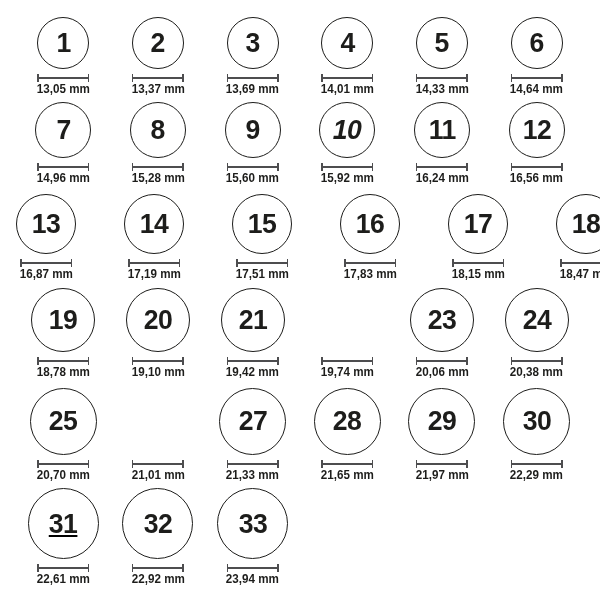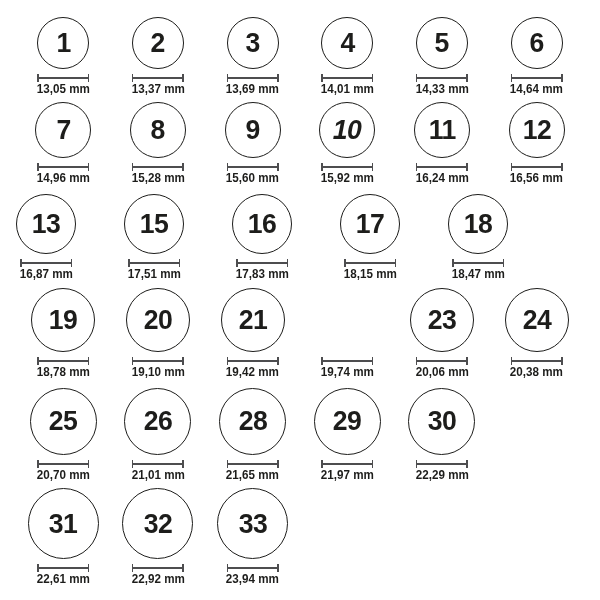--- a/index.html
+++ b/index.html
@@ -228,20 +228,31 @@
         </div>
         <div class="measure">
           <div class="hbar" style="background: rgb(77, 77, 79);"></div>
           <div class="tick left" style="background: rgb(77, 77, 79);"></div>
           <div class="tick right" style="background: rgb(77, 77, 79);"></div>
         </div>
         <span class="dia-label">16,87 mm</span>
       </div>
       <div class="cell">
         <div class="circle" style="width: 60px; height: 60px; border-color: rgb(29, 29, 27);">
+          <span class="num">14</span>
+        </div>
+        <div class="measure">
+          <div class="hbar" style="background: rgb(77, 77, 79);"></div>
+          <div class="tick left" style="background: rgb(77, 77, 79);"></div>
+          <div class="tick right" style="background: rgb(77, 77, 79);"></div>
+        </div>
+        <span class="dia-label">17,19 mm</span>
+      </div>
+      <div class="cell">
+        <div class="circle" style="width: 60px; height: 60px; border-color: rgb(29, 29, 27);">
           <span class="num">15</span>
         </div>
         <div class="measure">
           <div class="hbar" style="background: rgb(77, 77, 79);"></div>
           <div class="tick left" style="background: rgb(77, 77, 79);"></div>
           <div class="tick right" style="background: rgb(77, 77, 79);"></div>
         </div>
         <span class="dia-label">17,51 mm</span>
       </div>
       <div class="cell">
@@ -349,29 +360,37 @@
           <span class="num">25</span>
         </div>
         <div class="measure">
           <div class="hbar" style="background: rgb(77, 77, 79);"></div>
           <div class="tick left" style="background: rgb(77, 77, 79);"></div>
           <div class="tick right" style="background: rgb(77, 77, 79);"></div>
         </div>
         <span class="dia-label">20,70 mm</span>
       </div>
       <div class="cell">
+        <div class="measure">
+          <div class="hbar" style="background: rgb(77, 77, 79);"></div>
+          <div class="tick left" style="background: rgb(77, 77, 79);"></div>
+          <div class="tick right" style="background: rgb(77, 77, 79);"></div>
+        </div>
+        <span class="dia-label">21,01 mm</span>
+      </div>
+      <div class="cell">
         <div class="circle" style="width: 67px; height: 67px; border-color: rgb(29, 29, 27);">
-          <span class="num">26</span>
-        </div>
-        <div class="measure">
-          <div class="hbar" style="background: rgb(77, 77, 79);"></div>
-          <div class="tick left" style="background: rgb(77, 77, 79);"></div>
-          <div class="tick right" style="background: rgb(77, 77, 79);"></div>
-        </div>
-        <span class="dia-label">21,01 mm</span>
+          <span class="num">27</span>
+        </div>
+        <div class="measure">
+          <div class="hbar" style="background: rgb(77, 77, 79);"></div>
+          <div class="tick left" style="background: rgb(77, 77, 79);"></div>
+          <div class="tick right" style="background: rgb(77, 77, 79);"></div>
+        </div>
+        <span class="dia-label">21,33 mm</span>
       </div>
       <div class="cell">
         <div class="circle" style="width: 67px; height: 67px; border-color: rgb(29, 29, 27);">
           <span class="num">28</span>
         </div>
         <div class="measure">
           <div class="hbar" style="background: rgb(77, 77, 79);"></div>
           <div class="tick left" style="background: rgb(77, 77, 79);"></div>
           <div class="tick right" style="background: rgb(77, 77, 79);"></div>
         </div>
@@ -395,21 +414,21 @@
         <div class="measure">
           <div class="hbar" style="background: rgb(77, 77, 79);"></div>
           <div class="tick left" style="background: rgb(77, 77, 79);"></div>
           <div class="tick right" style="background: rgb(77, 77, 79);"></div>
         </div>
         <span class="dia-label">22,29 mm</span>
       </div>
     </div>
     <div class="row" style="height: 112px;">
       <div class="cell">
-        <div class="circle" style="width: 71px; height: 71px; border-color: rgb(29, 29, 27);">
+        <div class="circle" style="width: 71px; height: 71px; border-color: rgb(29, 29, 27); text-decoration: underline;">
           <span class="num">31</span>
         </div>
         <div class="measure">
           <div class="hbar" style="background: rgb(77, 77, 79);"></div>
           <div class="tick left" style="background: rgb(77, 77, 79);"></div>
           <div class="tick right" style="background: rgb(77, 77, 79);"></div>
         </div>
         <span class="dia-label">22,61 mm</span>
       </div>
       <div class="cell">

